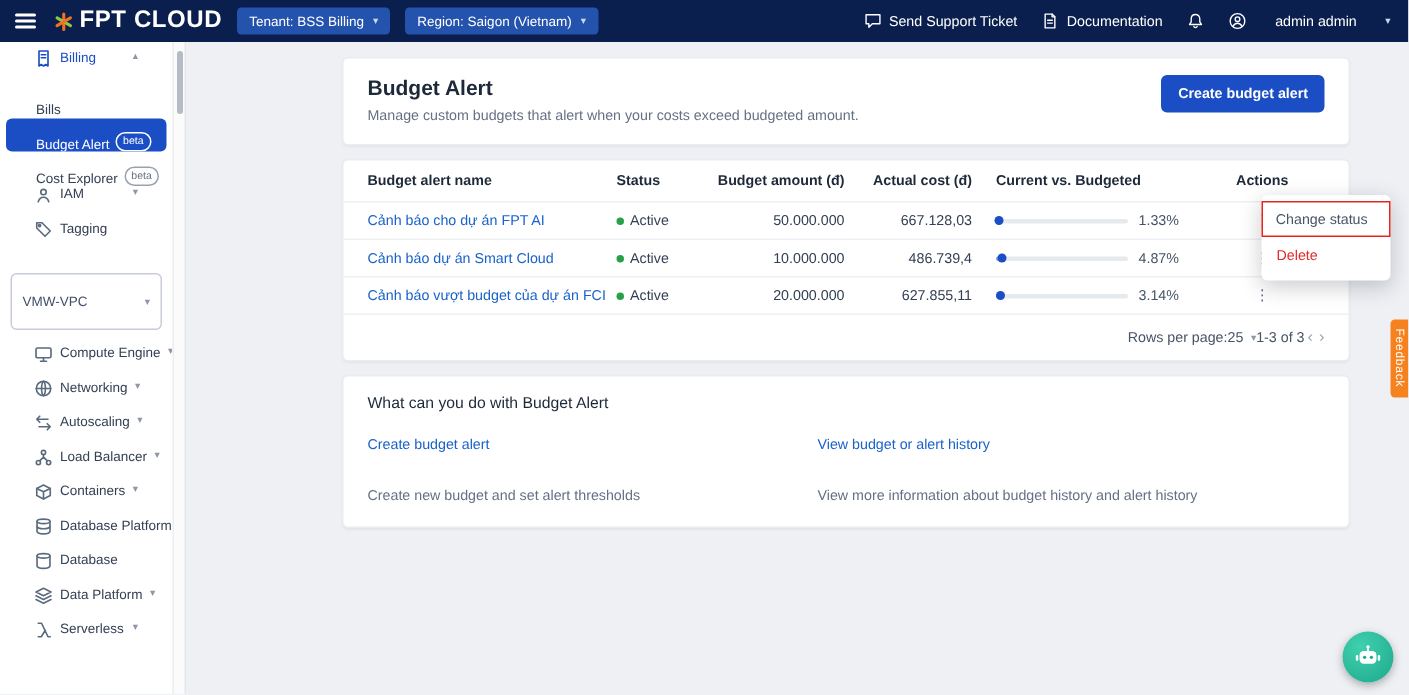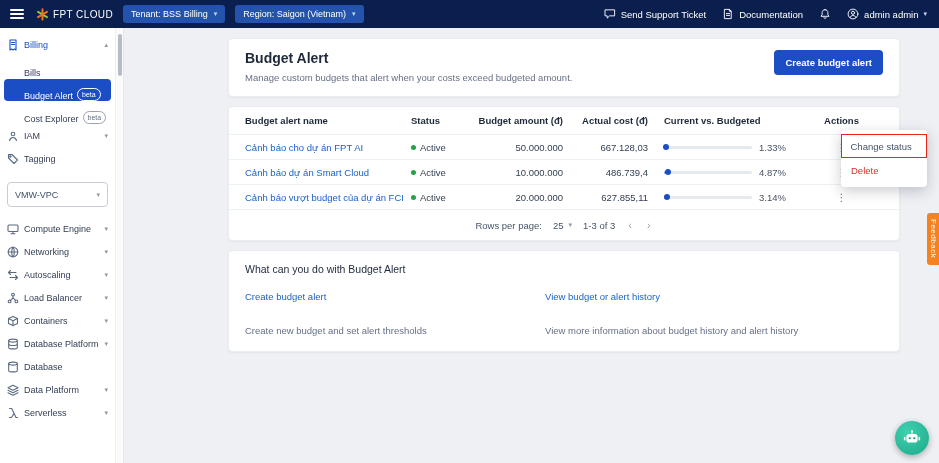--- a/index.html
+++ b/index.html
@@ -4,42 +4,42 @@
 <style>
   *{margin:0;padding:0;box-sizing:border-box}
   body{width:939px;height:463px;overflow:hidden;font-family:"Liberation Sans","DejaVu Sans",sans-serif;background:#eef0f4}
   .page{position:relative;width:939px;height:463px;background:#eef0f4;overflow:hidden}
 
   
   .topbar{position:absolute;top:0;left:0;right:0;height:28px;background:#0a1f4e;display:flex;align-items:center;padding:0 12px 0 10px;color:#fff;z-index:40}
   .burger{width:14px;height:10px;display:flex;flex-direction:column;justify-content:space-between;cursor:pointer;flex:0 0 auto}
   .burger span{display:block;height:1.6px;background:#fff;border-radius:1px}
   .logo{display:flex;align-items:center;gap:4px;margin-left:12px}
-  .brand{font-size:10px;font-weight:normal;letter-spacing:.4px}
+  .brand{font-size:16px;font-weight:bold;letter-spacing:.4px}
   .pill{display:flex;align-items:center;gap:6px;background:#2453ad;border-radius:3px;padding:4px 8px;font-size:9px;margin-left:10px;cursor:pointer;white-space:nowrap}
   .caret{font-size:7px;color:#c9d6f2}
   .top-right{margin-left:auto;display:flex;align-items:center;gap:16px;font-size:9.5px}
   .top-link{display:flex;align-items:center;gap:5px;cursor:pointer;white-space:nowrap}
   .tic{width:12px;height:12px;stroke:#fff;fill:none;stroke-width:1;stroke-linecap:round;stroke-linejoin:round;flex:0 0 auto}
-  .user{display:flex;align-items:center;gap:5px;cursor:pointer}
+  .user{display:flex;align-items:center;gap:19px;cursor:pointer}
 
   
   .sidebar{position:absolute;top:28px;left:0;bottom:0;width:115px;background:#fff;padding-top:5px;font-size:9px;color:#344054;overflow:hidden;z-index:20}
   .side-scroll{position:absolute;top:28px;bottom:0;left:115px;width:9px;background:#fbfbfc;border-left:1px solid #eceef2;border-right:1px solid #e4e7ec;z-index:20}
   .side-thumb{position:absolute;top:6px;left:2px;width:4px;height:42px;background:#b6bcc6;border-radius:2px;cursor:pointer}
-  .side-item{display:flex;align-items:center;gap:5px;height:23px;padding:0 7px;cursor:pointer;white-space:nowrap;overflow:hidden}
+  .side-item{display:flex;gap:5px;height:23px;padding:0 23px;cursor:pointer;white-space:nowrap;overflow:hidden}
   .chev{margin-left:auto;color:#8d97a5;font-size:7px;flex:0 0 auto}
   .blue-item{color:#1b4ec5}
   .blue-item .sic{stroke:#1b4ec5}
   .sic{width:12px;height:12px;stroke:#5b6b7f;fill:none;stroke-width:1.1;stroke-linecap:round;stroke-linejoin:round;flex:0 0 auto}
   .sub-item{display:flex;align-items:flex-end;height:22px;padding-left:24px;cursor:pointer;white-space:nowrap;overflow:hidden}
   .sel{background:#1b4ec5;color:#fff;border-radius:4px;margin:1px 4px;padding-left:20px}
   .badge{font-size:7px;line-height:9px;border:1px solid #98a2b3;color:#667085;border-radius:7px;padding:1px 4px;margin-left:4px;flex:0 0 auto}
   .sel .badge{border-color:#fff;color:#fff}
-  .vpc{margin:12px 7px 10px;border:1px solid #c6cdd8;border-radius:4px;height:25px;display:flex;align-items:center;justify-content:space-between;padding:0 7px;cursor:pointer;color:#42506b}
+  .vpc{margin:12px 7px 10px;border:1px solid #c6cdd8;border-radius:4px;height:38px;display:flex;align-items:center;justify-content:space-between;padding:0 7px;cursor:pointer;color:#42506b}
   .vpc .caret{color:#8d97a5}
 
   
   .main{position:absolute;top:28px;left:124px;right:0;bottom:0;background:#eef0f4}
   .content{position:absolute;left:104px;top:10px;width:672px}
   .card{background:#fff;border:1px solid #e9ecf1;border-radius:4px;box-shadow:0 1px 2px rgba(16,24,40,.05)}
   .header-card{display:flex;align-items:flex-start;padding:11px 16px 13px}
   .page-title{font-size:14px;font-weight:bold;color:#1d2939}
   .page-sub{font-size:9.5px;color:#667085;margin-top:6px}
   .create-btn{margin-left:auto;background:#1b4ec5;color:#fff;border:none;border-radius:4px;font-size:9.5px;font-weight:bold;padding:7px 11px;cursor:pointer;font-family:inherit}
@@ -53,21 +53,21 @@
   .c-actual{width:85px;text-align:right;white-space:nowrap}
   .c-progress{width:152px;padding-left:16px;display:flex;align-items:center;gap:7px;white-space:nowrap}
   .c-actions{flex:1;text-align:center}
   .row-link{color:#1a62c9;cursor:pointer;overflow:hidden;text-overflow:ellipsis;white-space:nowrap;display:block}
   .dot{width:5px;height:5px;border-radius:50%;background:#27a04a;flex:0 0 auto}
   .pv-track{position:relative;width:88px;height:3px;border-radius:2px;background:#e6e9ee;flex:0 0 auto}
   .pv-fill{position:absolute;left:0;top:0;height:3px;background:#7d9fe0;border-radius:2px}
   .pv-dot{position:absolute;top:-2px;right:-3px;width:6px;height:6px;border-radius:50%;background:#1b4ec5}
   .pv-label{color:#475467}
   .kebab{color:#667085;font-size:10px;cursor:pointer;padding:0 4px}
-  .pagination{display:flex;justify-content:center;align-items:center;gap:11px;height:30px;padding:0 14px;font-size:9.5px;color:#475467}
+  .pagination{display:flex;justify-content:flex-end;align-items:center;gap:0;height:30px;padding:0 14px;font-size:9.5px;color:#475467}
   .rpp{display:flex;align-items:center;gap:5px;cursor:pointer}
   .pg-btn{color:#98a2b3;font-size:11px;cursor:pointer;padding:0 2px}
 
   .info-card{margin-top:9px;padding:12px 16px 15px}
   .info-title{font-size:10.5px;font-weight:normal;color:#1d2939}
   .info-cols{display:flex;margin-top:11px}
   .info-col{width:300px}
   .ilink{color:#1a62c9;font-size:9.5px;cursor:pointer;display:inline-block}
   .idesc{color:#667085;font-size:9.5px;margin-top:21px}
 

